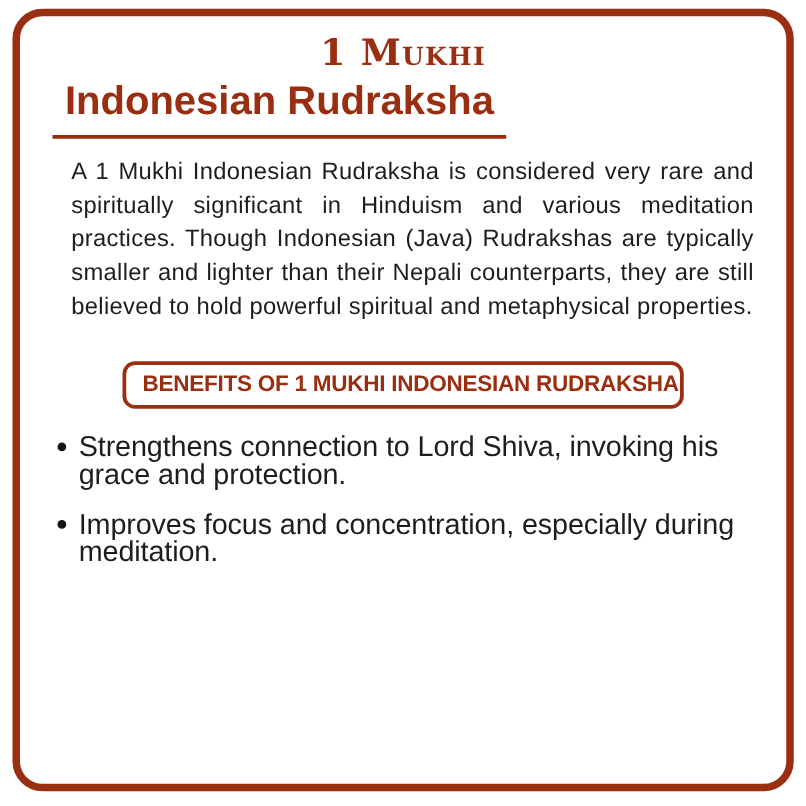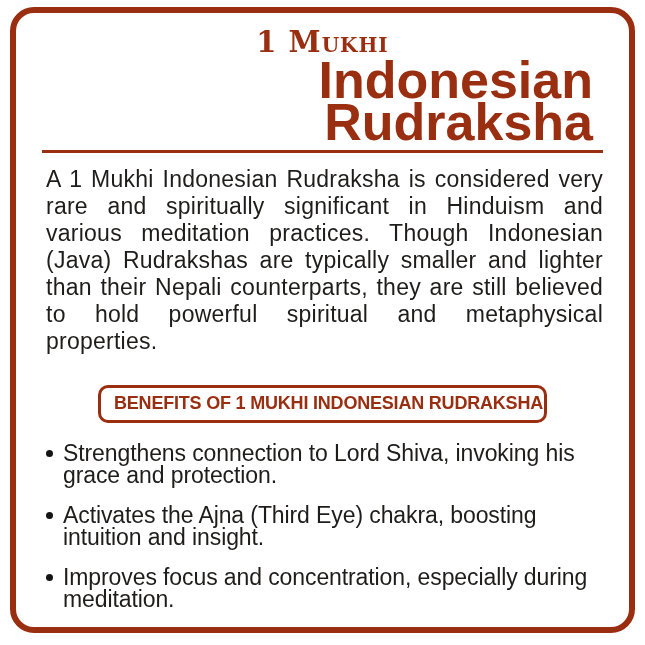--- a/index.html
+++ b/index.html
@@ -31,34 +31,34 @@
     font-family:"DejaVu Serif",serif;
     font-variant:small-caps;
     font-weight:bold;
     font-size:29px;
     line-height:30px;
     letter-spacing:1px;
     color:var(--accent);
   }
   .title{
     margin:2px 0 0 0;
-    text-align:right;
+    text-align:left;
     font-weight:bold;
-    font-size:52px;
+    font-size:32px;
     line-height:42px;
     color:var(--accent);
   }
   .title .title-text{
     display:inline-block;
     padding:0 10px 7px 10px;
     border-bottom:3px solid var(--accent);
   }
   .intro{
-    margin:13px 0 0 4px;
-    font-size:23px;
+    margin:13px 0 0 15px;
+    font-size:19px;
     line-height:27px;
     letter-spacing:0.25px;
     text-align:justify;
     color:var(--text);
   }
   .banner{
     margin:30px auto 0 auto;
     width:-moz-fit-content;
     width:fit-content;
     border:3px solid var(--accent);
@@ -112,21 +112,17 @@
     <span class="banner-text">BENEFITS OF 1 MUKHI INDONESIAN RUDRAKSHA</span>
   </div>
 
   <ul class="benefits">
     <li>
       <span class="dot"></span>
       <span>Strengthens connection to Lord Shiva, invoking his grace and protection.</span>
     </li>
     <li>
       <span class="dot"></span>
-      <span>Activates the Ajna (Third Eye) chakra, boosting intuition and insight.</span>
-    </li>
-    <li>
-      <span class="dot"></span>
       <span>Improves focus and concentration, especially during meditation.</span>
     </li>
   </ul>
 
 </div>
 
 </body></html>

